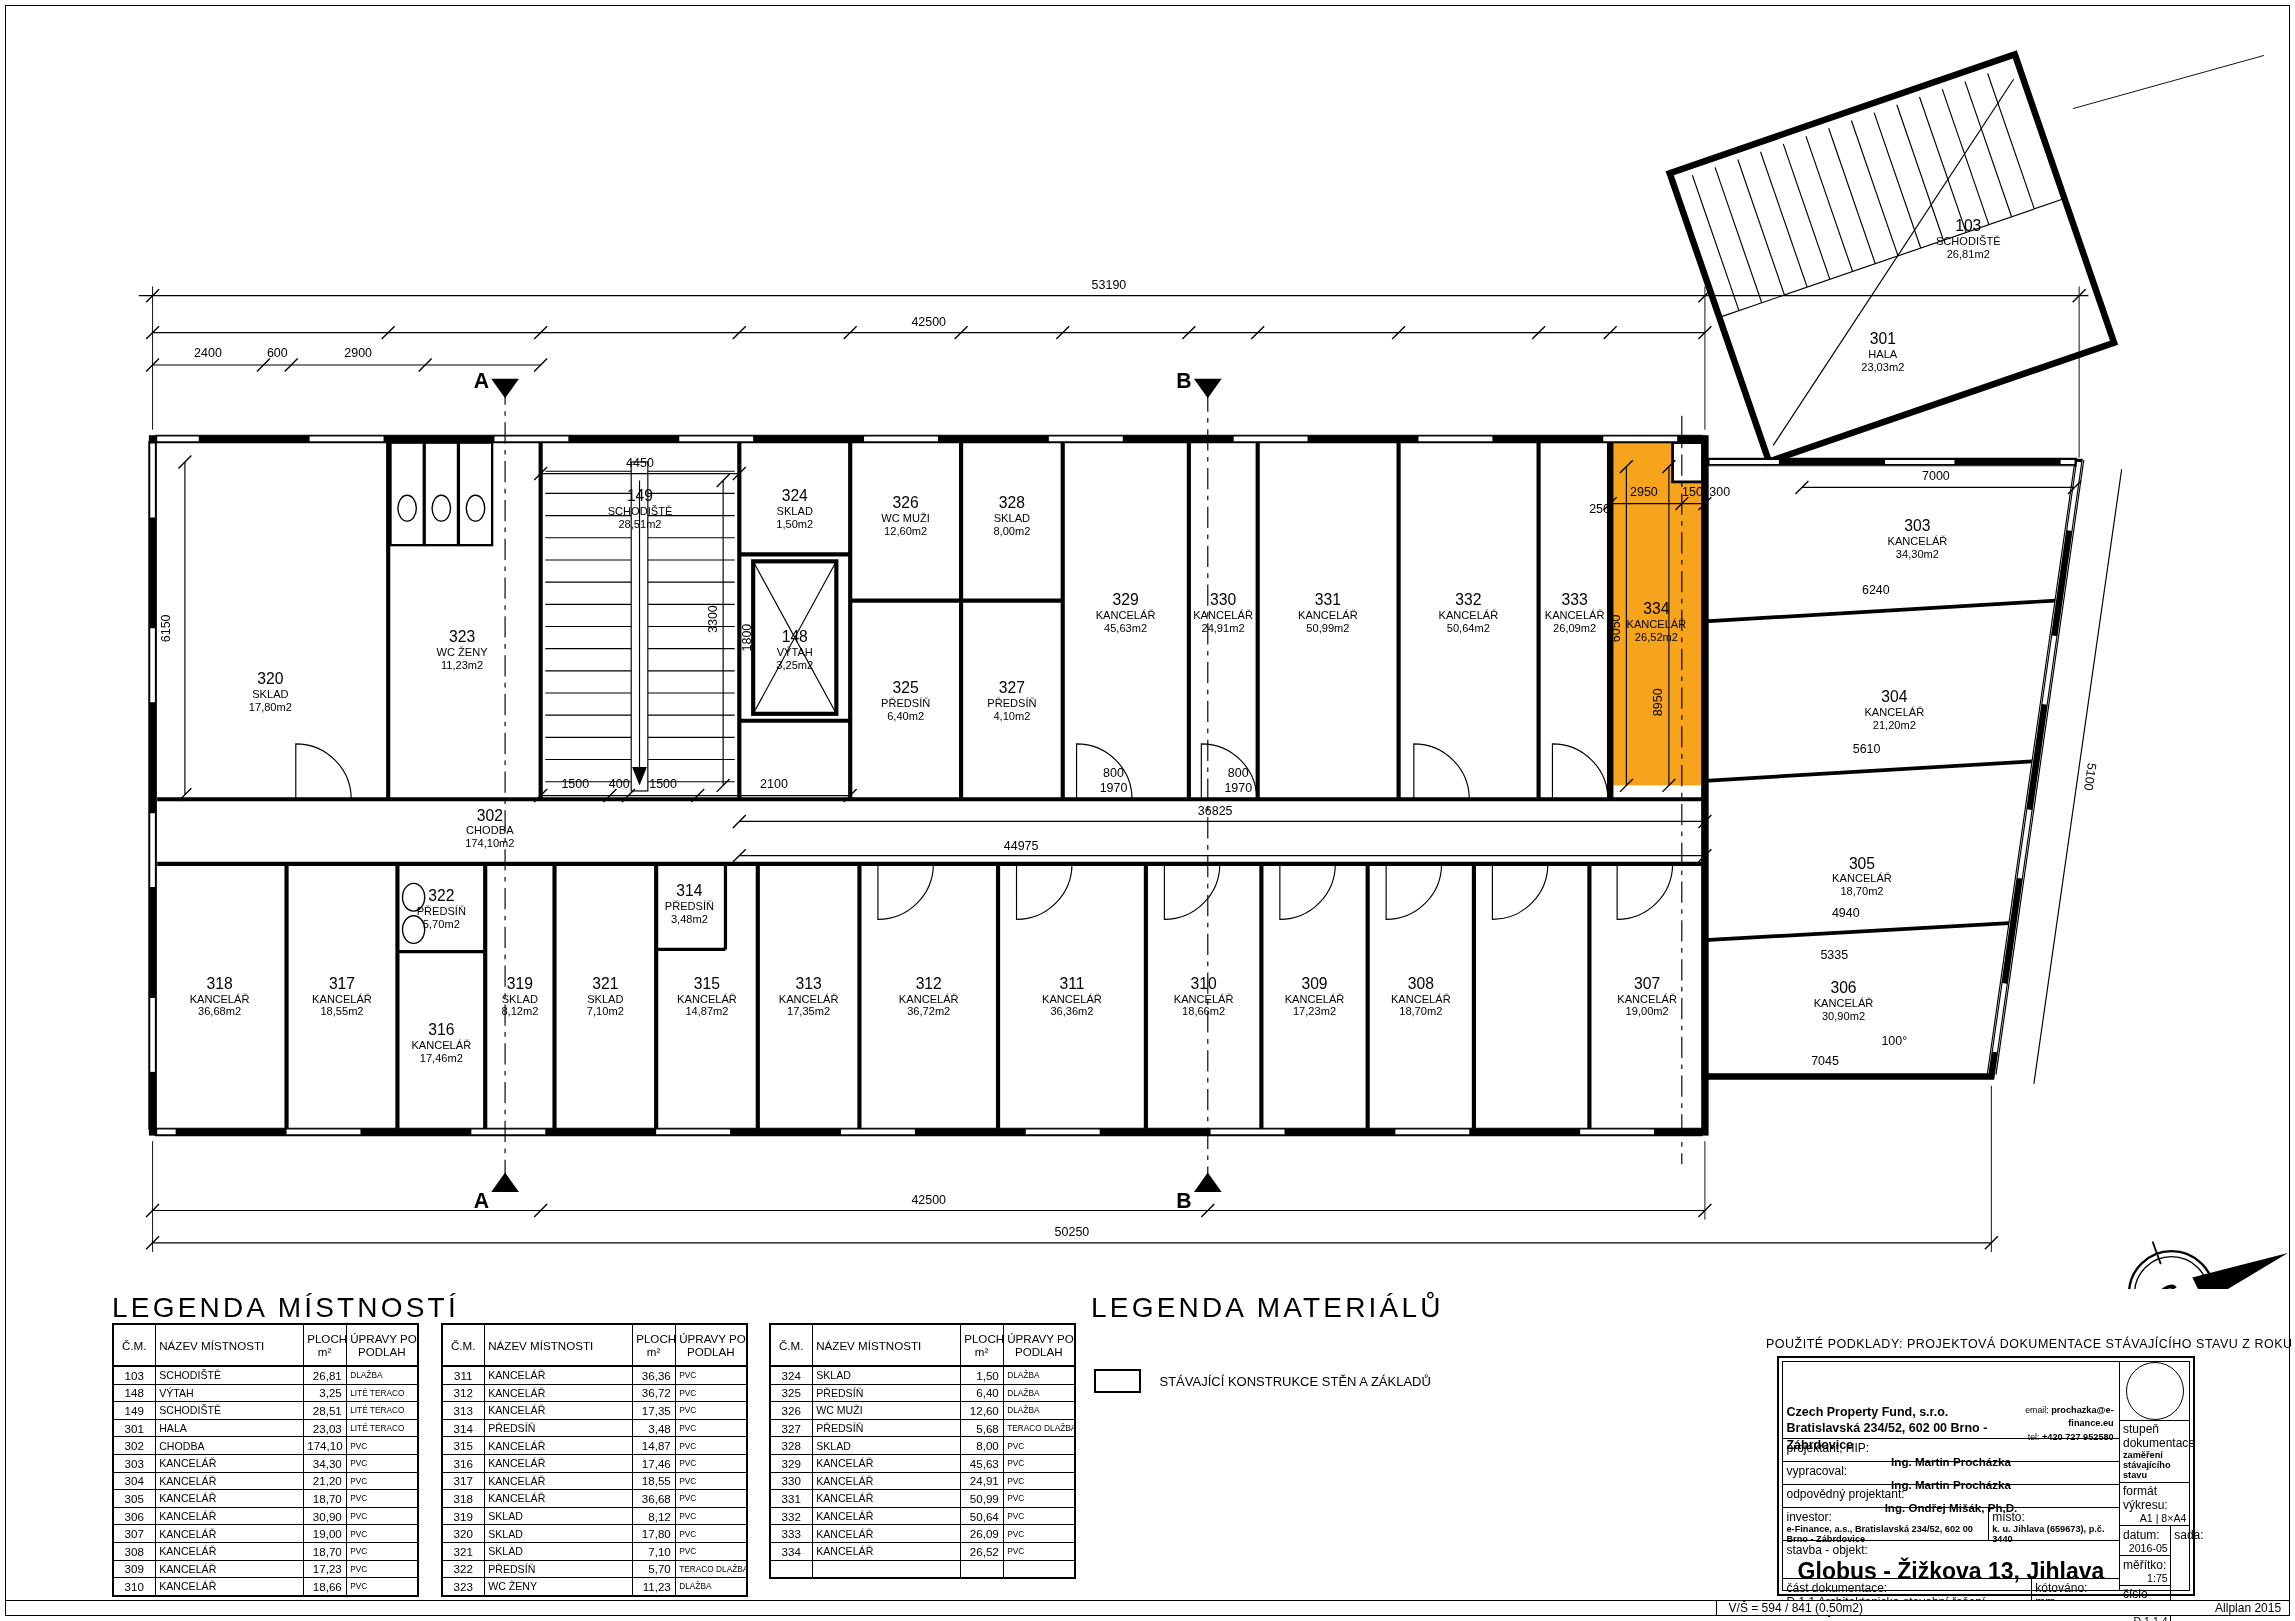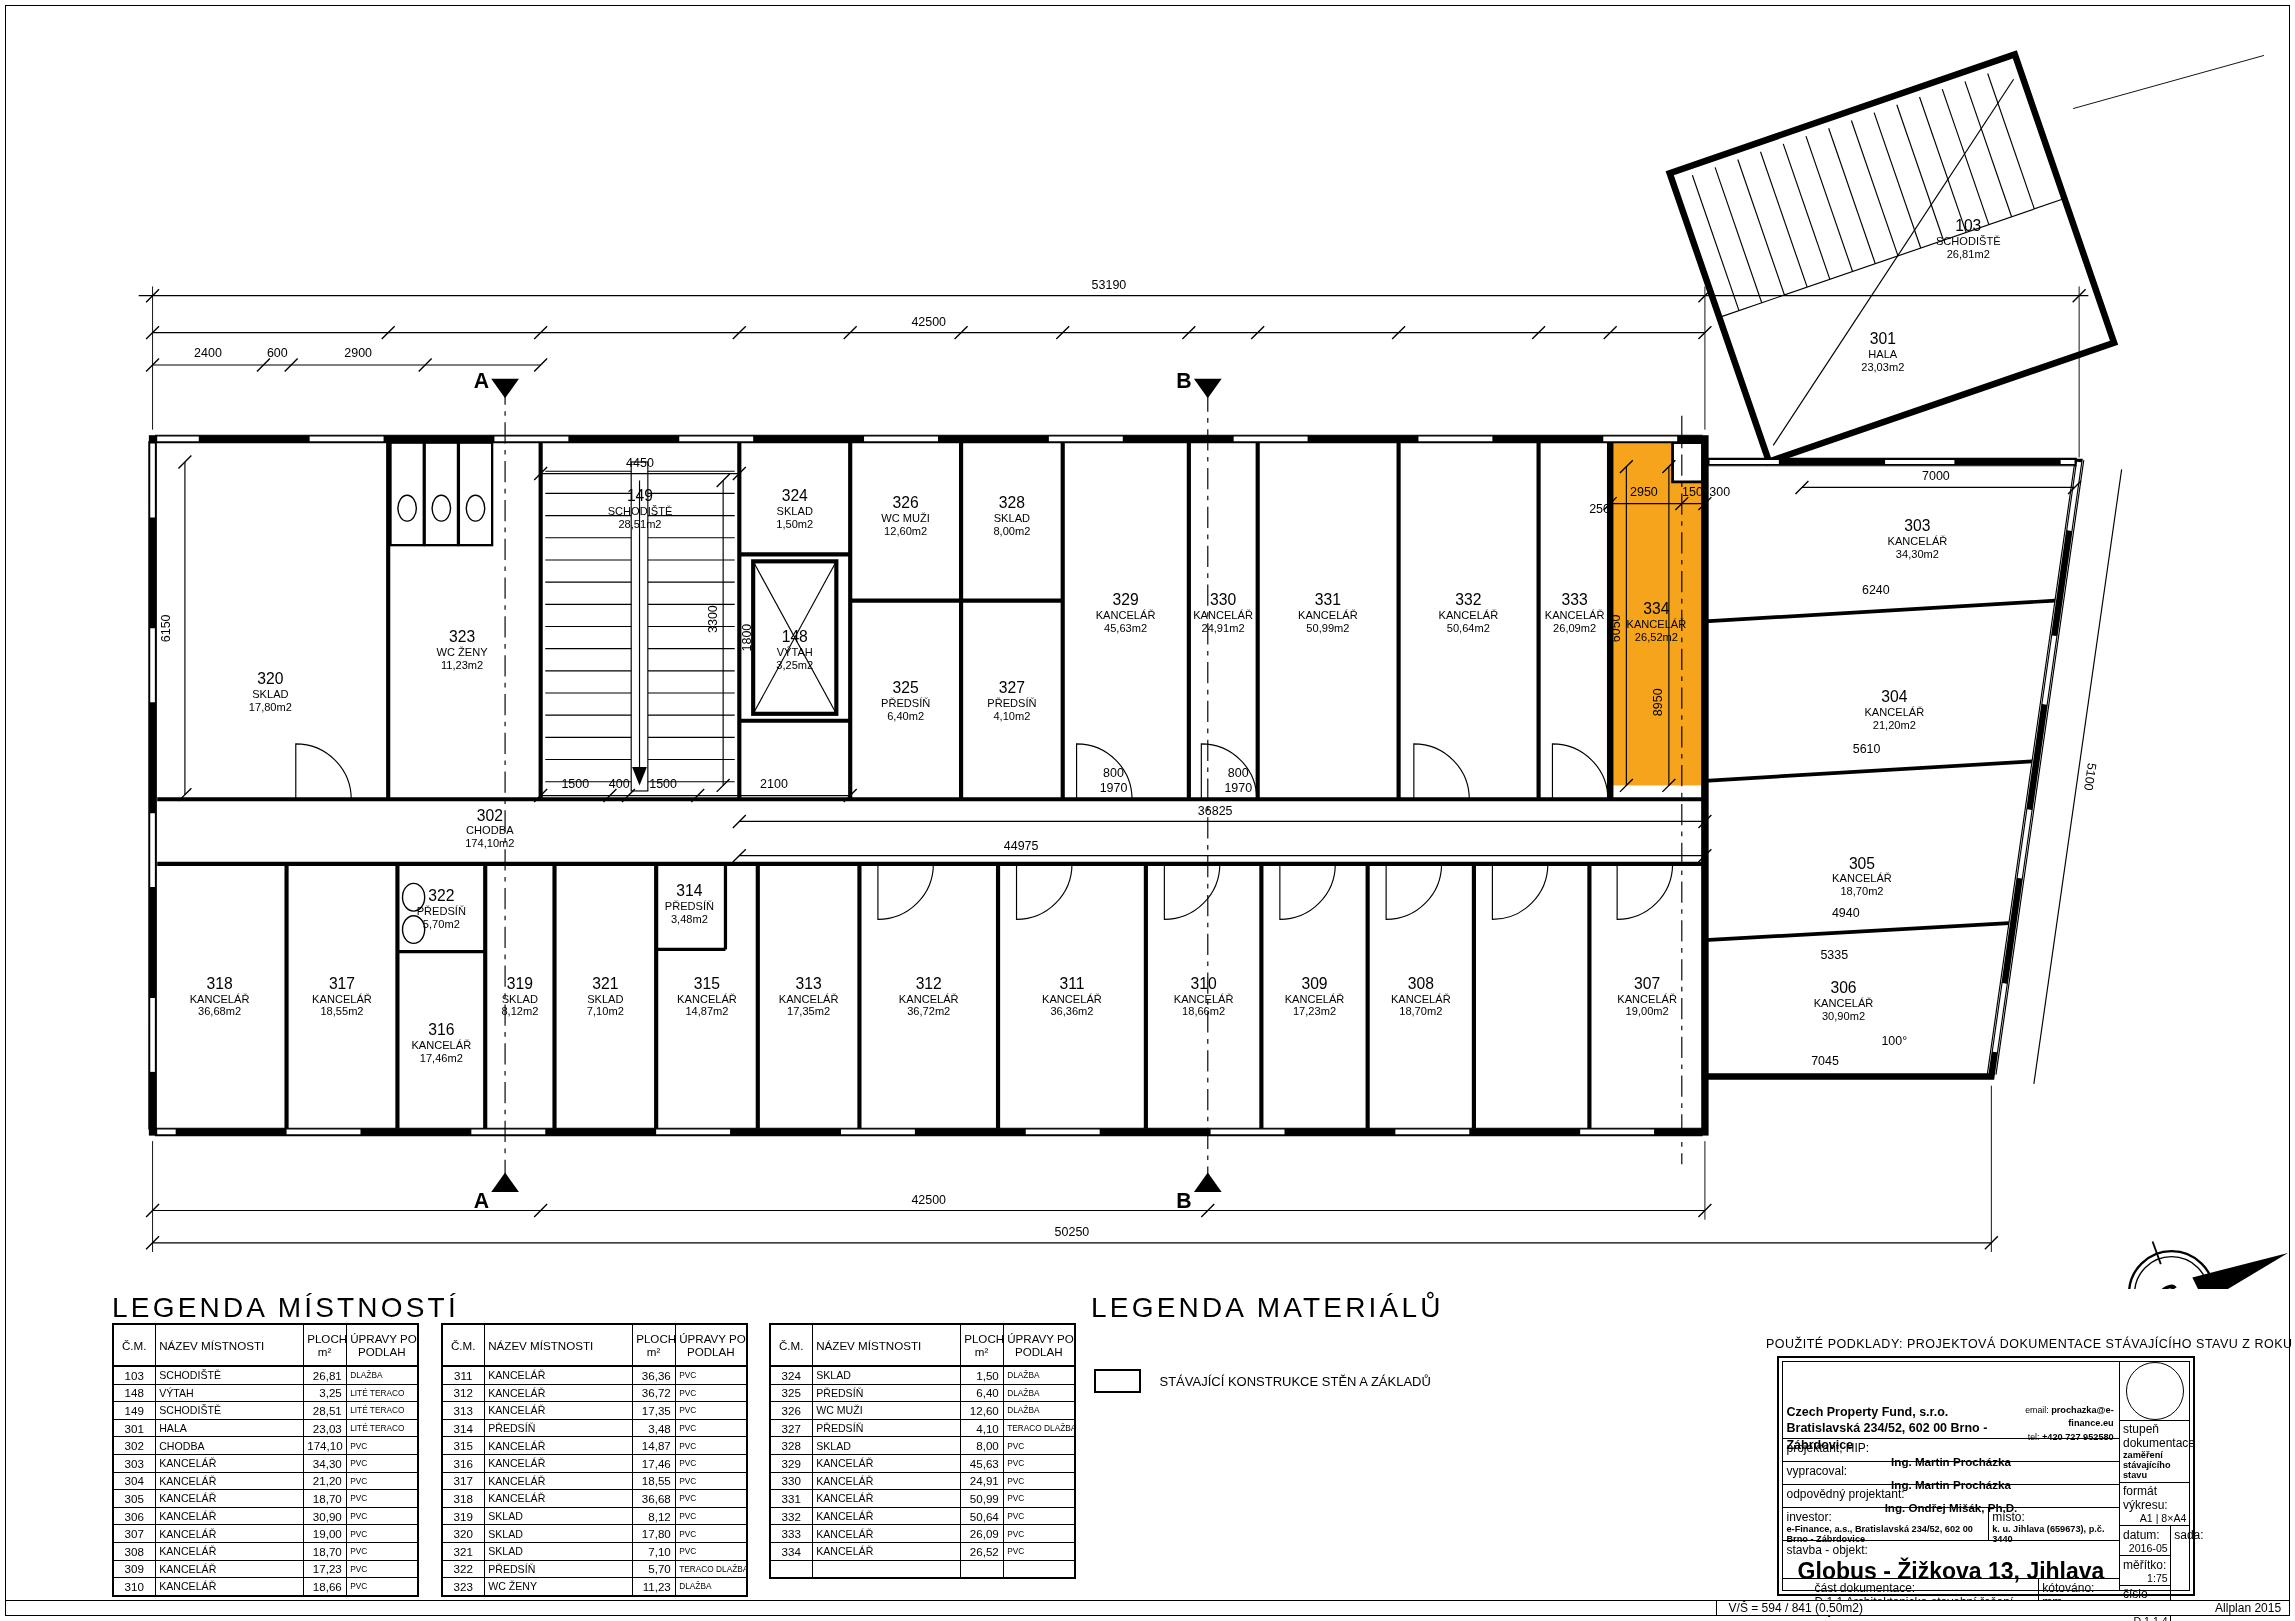--- a/index.html
+++ b/index.html
@@ -600,21 +600,21 @@
         </tr>
         <tr>
           <td>326</td>
           <td>WC MUŽI</td>
           <td>12,60</td>
           <td>DLAŽBA</td>
         </tr>
         <tr>
           <td>327</td>
           <td>PŘEDSÍŇ</td>
-          <td>4,10</td>
+          <td>5,68</td>
           <td>TERACO DLAŽBA</td>
         </tr>
         <tr>
           <td>328</td>
           <td>SKLAD</td>
           <td>8,00</td>
           <td>PVC</td>
         </tr>
         <tr>
           <td>329</td>
@@ -701,21 +701,21 @@
           </div>
           <div class="cell">
             <span class="lbl">místo:</span>
             <div class="val-sm">k. u. Jihlava (659673), p.č. 3440</div>
           </div>
         </div>
         <div class="trow" style="height:38px;">
           <span class="lbl">stavba - objekt:</span>
           <div class="val-big">Globus - Žižkova 13, Jihlava</div>
         </div>
-        <div class="trow two" style="height:22px;margin-left:28px;">
+        <div class="trow two" style="height:22px;">
           <div class="cell" style="flex:3;">
             <span class="lbl">část dokumentace:</span>
             <div class="val-md">D.1.1 Architektonicko-stavební řešení</div>
           </div>
           <div class="cell">
             <span class="lbl">kótováno:</span>
             <div class="val-md">mm</div>
           </div>
         </div>
         <div class="trow" style="flex:1;">

